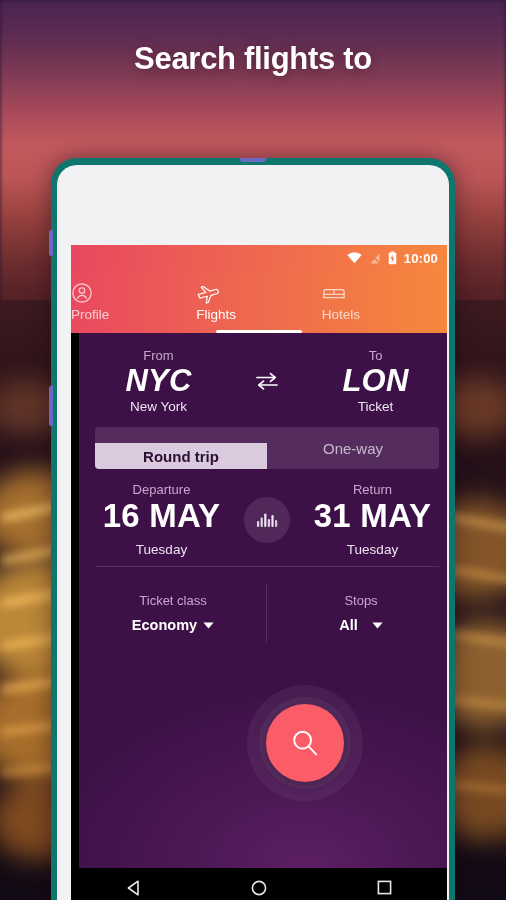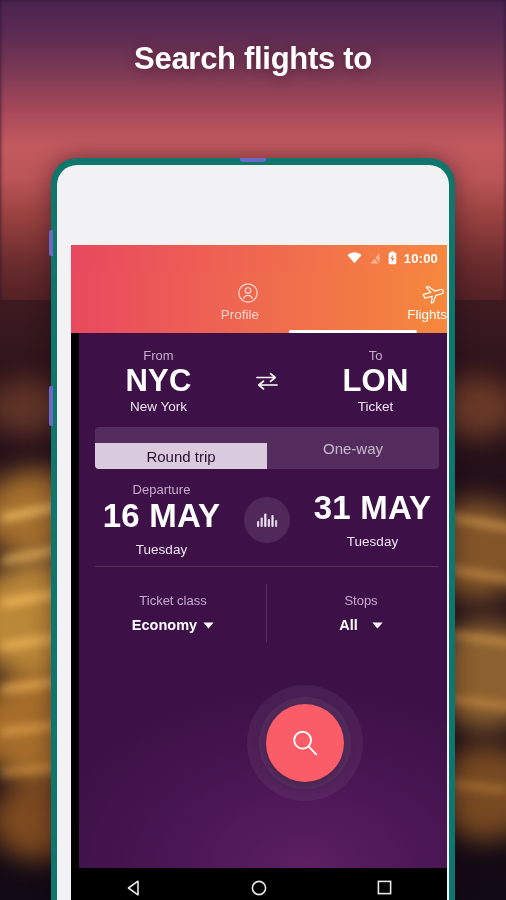--- a/index.html
+++ b/index.html
@@ -73,21 +73,21 @@
   #statusbar .clock{color:#fff;font-size:13px;font-weight:bold;letter-spacing:.2px;}
   .sb-ico{display:block;}
 
   
   #tabbar{
     position:absolute;left:0;top:26px;width:376px;height:62px;
     background:linear-gradient(90deg,#e9495f 0%, #ef6a4e 50%, #f5883c 100%);
     display:flex;
   }
   .tab{
-    flex:1;display:flex;flex-direction:column;align-items:flex-end;
+    flex:1;display:flex;flex-direction:column;align-items:flex-start;
     justify-content:center;gap:3px;position:relative;cursor:pointer;
   }
   .tab .tl{font-size:13.5px;color:rgba(255,255,255,.72);}
   .tab.active .tl{color:#ffffff;}
   .tab .ticon{opacity:.74;height:22px;display:flex;align-items:center;}
   .tab.active .ticon{opacity:1;}
   .tab.active .underline{
     position:absolute;bottom:0;left:16%;width:68%;height:3px;background:#fff;border-radius:2px;
   }
 
@@ -97,35 +97,35 @@
     background:
       radial-gradient(ellipse 330px 230px at 50% 100%, #5c1f63 0%, #4a1653 42%, #3d1148 78%),
       linear-gradient(180deg,#3d1049 0%, #421350 40%, #4e1858 70%, #561d60 100%);
     padding-left: 36px;
   }
 
   
   #route{position:absolute;left:0;top:7px;width:376px;height:82px;display:flex;align-items:center;}
   .port{flex:1;text-align:center;cursor:pointer;}
   .port .lab{font-size:13px;color:#c6a8cd;margin-bottom:1px;}
-  .port .code{font-size:31px;font-weight:bold;color:#fff;line-height:1.08;letter-spacing:.2px;}
+  .port .code{font-size:31px;font-weight:bold;color:#fff;line-height:1.08;letter-spacing:.2px;font-style:italic;}
   .port .city{font-size:13.5px;color:#efe3f2;margin-top:2px;}
   #swapbtn{width:58px;display:flex;align-items:center;justify-content:center;cursor:pointer;}
 
   
   #triptype{
     position:absolute;left:16px;top:94px;width:344px;height:42px;
     border-radius:4px;overflow:hidden;display:flex;
     background:rgba(255,255,255,.12);
   }
   .seg{
     flex:1;display:flex;align-items:center;justify-content:center;
     font-size:15px;cursor:pointer;color:rgba(255,255,255,.66);
   }
-  .seg.on{background:#d9cadd;color:#2c1033;font-weight:normal;margin-top:16px;}
+  .seg.on{background:#d9cadd;color:#2c1033;font-weight:bold;margin-top:16px;}
 
   
   #dates{position:absolute;left:0;top:148px;width:376px;height:77px;display:flex;align-items:center;}
   .dcol{flex:1;text-align:center;cursor:pointer;}
   .dcol .lab{font-size:13px;color:#c6a8cd;margin-bottom:1px;}
   .dcol .day{font-size:33px;font-weight:bold;color:#fff;line-height:1.12;letter-spacing:.2px;}
   .dcol .dow{font-size:13.5px;color:#efe3f2;margin-top:8px;}
   #pricechart{
     width:46px;height:46px;border-radius:50%;
     background:rgba(255,255,255,.10);
@@ -240,20 +240,31 @@
         <div class="tab active">
           <span class="ticon">
             <svg width="26" height="22" viewBox="0 0 28 22">
               <path d="M2.4 12.6 L10.5 10.4 L5.6 4.6 L7.9 4.0 L14.8 8.9 L21.2 7.2 a2.4 2.4 0 0 1 1.3 4.6 L16.1 13.5 L13.2 21.2 L11.1 21.8 L12.2 14.5 L4.3 16.6 Z" fill="none" stroke="#fff" stroke-width="1.3" stroke-linejoin="round"></path>
             </svg>
           </span>
           <span class="tl">Flights</span>
           <span class="underline"></span>
         </div>
 
+        <div class="tab">
+          <span class="ticon">
+            <svg width="24" height="20" viewBox="0 0 26 20">
+              <path d="M2 15 V8.8 a2.4 2.4 0 0 1 2.4-2.4 H21.6 A2.4 2.4 0 0 1 24 8.8 V15" fill="none" stroke="#fff" stroke-width="1.3" stroke-linecap="round"></path>
+              <line x1="2" y1="15" x2="24" y2="15" stroke="#fff" stroke-width="1.3" stroke-linecap="round"></line>
+              <line x1="13" y1="6.6" x2="13" y2="11.4" stroke="#fff" stroke-width="1.2"></line>
+              <line x1="2" y1="11.4" x2="24" y2="11.4" stroke="#fff" stroke-width="1.2"></line>
+            </svg>
+          </span>
+          <span class="tl">Hotels</span>
+        </div>
       </div>
 
       <div id="appbody">
 
         <div id="route">
           <div class="port">
             <div class="lab">From</div>
             <div class="code">NYC</div>
             <div class="city">New York</div>
           </div>
@@ -291,20 +302,21 @@
               <rect x="1" y="9" width="2.2" height="6" rx="1" fill="#e4d3e8"></rect>
               <rect x="4.6" y="5.5" width="2.2" height="9.5" rx="1" fill="#e4d3e8"></rect>
               <rect x="8.2" y="1.5" width="2.2" height="13.5" rx="1" fill="#f3e8f6"></rect>
               <rect x="11.8" y="7" width="2.2" height="8" rx="1" fill="#e4d3e8"></rect>
               <rect x="15.4" y="3" width="2.2" height="12" rx="1" fill="#f3e8f6"></rect>
               <rect x="19" y="8" width="2.2" height="7" rx="1" fill="#d8c3dd"></rect>
             </svg>
           </div>
 
           <div class="dcol">
+            <div class="lab">Return</div>
             <div class="day">31 MAY</div>
             <div class="dow">Tuesday</div>
           </div>
         </div>
 
         <div class="hdiv"></div>
 
         <div id="options">
 
           <div class="opt">

